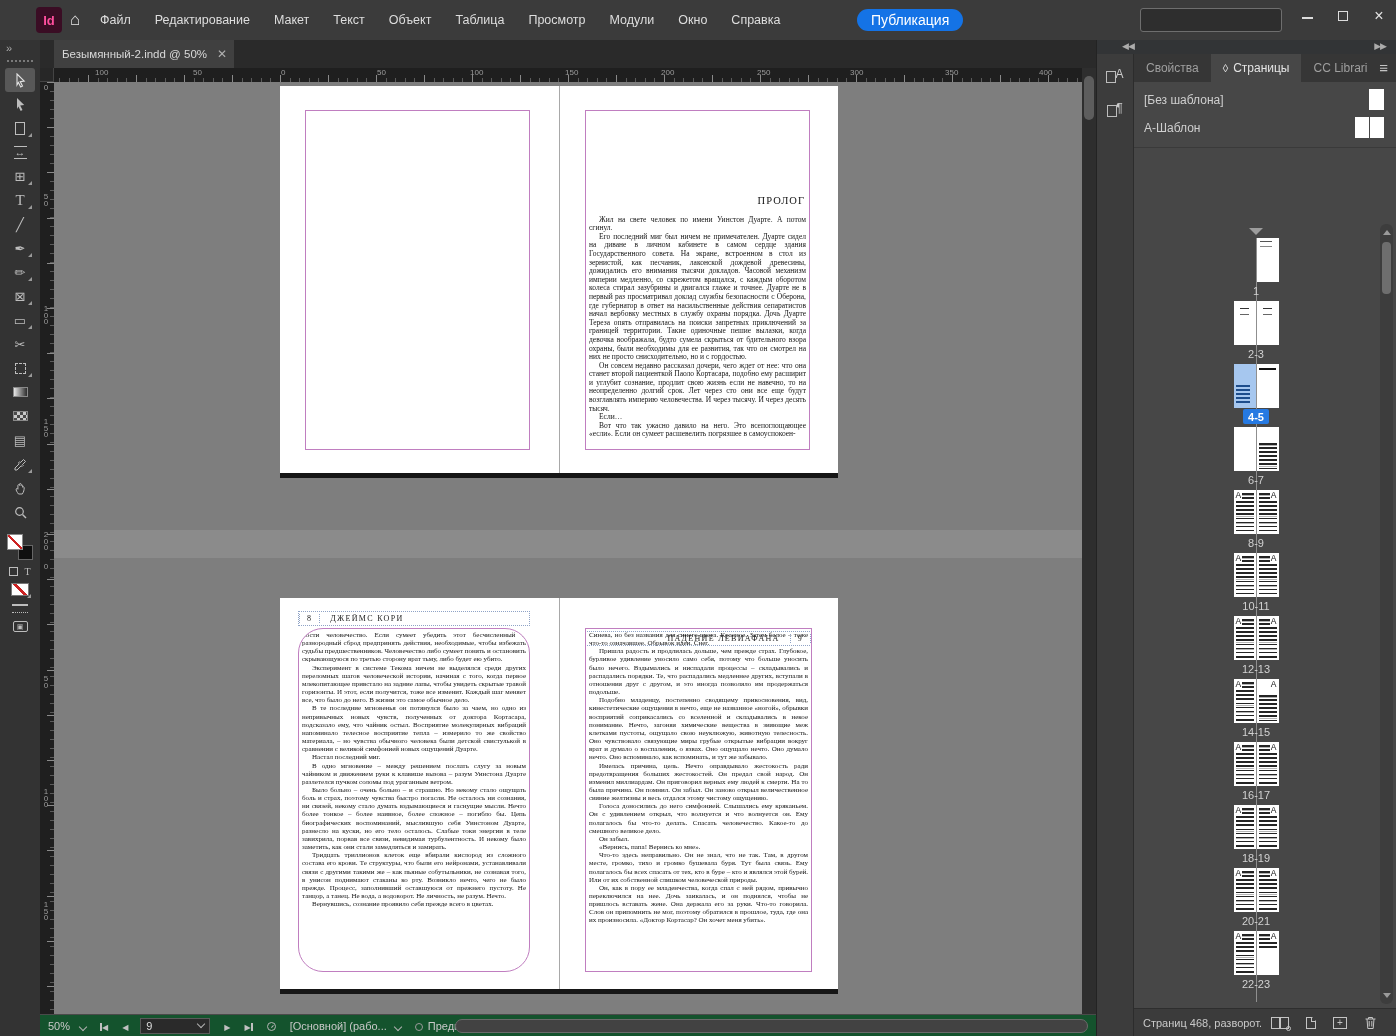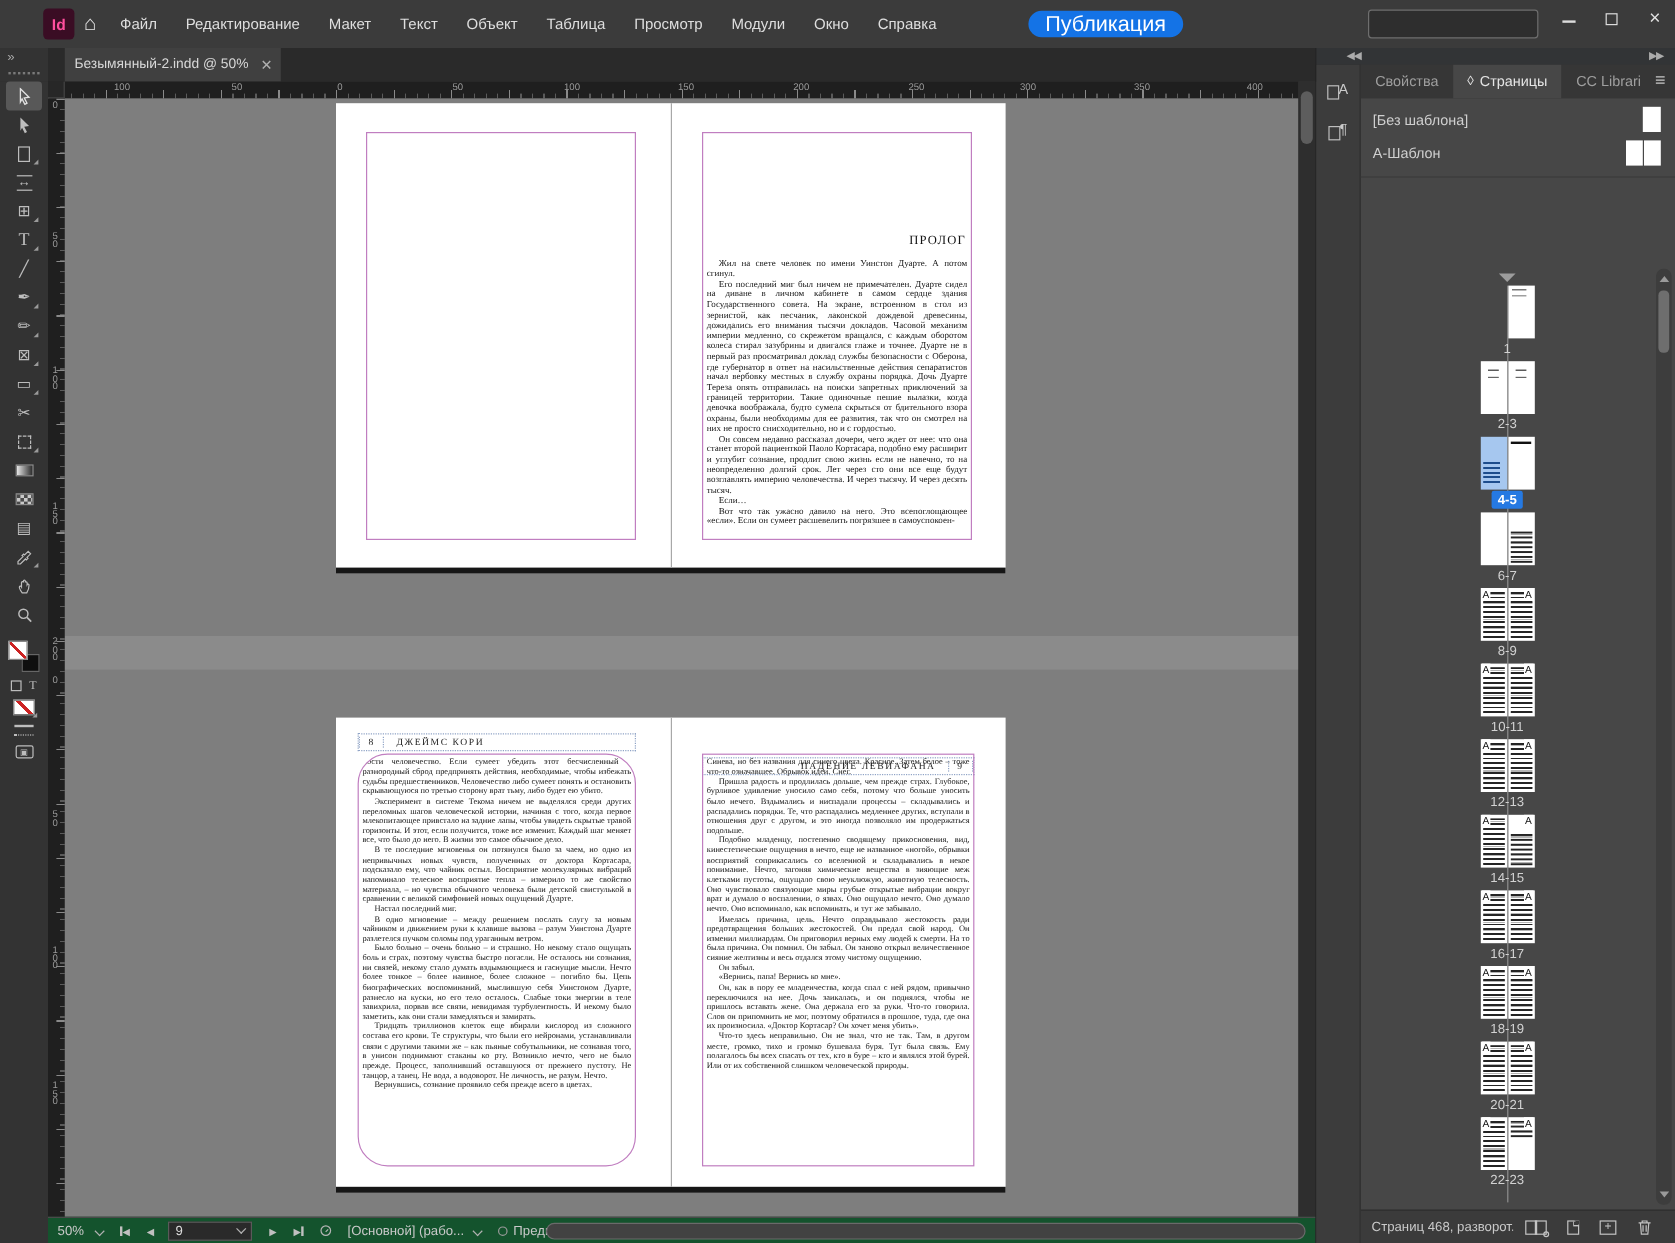--- a/index.html
+++ b/index.html
@@ -9,21 +9,21 @@
 
   
   #topbar{position:absolute;left:0;top:0;width:1396px;height:40px;background:#3b3b3b;z-index:30;}
   #id-logo{position:absolute;left:36px;top:7px;width:26px;height:26px;border-radius:4px;
     background:#3a0d24;color:#ff4f9e;font-weight:bold;font-size:13px;
     display:flex;align-items:center;justify-content:center;}
   #home-icon{position:absolute;left:70px;top:9px;color:#e6e6e6;font-size:17px;line-height:22px;}
   #menubar{position:absolute;left:100px;top:0;height:40px;display:flex;align-items:center;gap:24px;}
   .menu-item{color:#dedede;font-size:12.5px;white-space:nowrap;cursor:default;}
   #publish-btn{position:absolute;left:857px;top:9px;height:22px;padding:0 14px;border-radius:11px;
-    background:#1473e6;color:#fff;font-size:18px;display:flex;align-items:center;}
+    background:#1473e6;color:#fff;font-size:14px;display:flex;align-items:center;}
   #workspace{position:absolute;left:962px;top:0;height:40px;display:flex;align-items:center;gap:8px;
     color:#d6d6d6;font-size:12.5px;}
   .chev{display:inline-block;width:6px;height:6px;border-right:1.5px solid #b2b2b2;
     border-bottom:1.5px solid #b2b2b2;transform:rotate(45deg);margin-top:-3px;}
   #search-box{position:absolute;left:1140px;top:8px;width:142px;height:24px;background:#2e2e2e;
     border:1px solid #6e6e6e;border-radius:3px;}
   #search-box input{width:100%;height:100%;background:transparent;border:none;outline:none;color:#ddd;
     font-size:12px;padding:0 6px;}
   #win-controls{position:absolute;right:10px;top:0;height:32px;display:flex;align-items:center;gap:22px;}
   .win-btn{color:#e3e3e3;font-size:13px;width:14px;text-align:center;}
@@ -375,24 +375,25 @@
 
     <div class="rh-wrap rh-right" style="left:305px;top:13px;width:227px;">
       <span class="rh-title">ПАДЕНИЕ ЛЕВИАФАНА</span>
       <span class="rh-num">9</span>
     </div>
     <div class="tframe book" style="left:305px;top:30px;width:227px;height:344px;">
       <p class="noindent">Синева, но без названия для синего цвета. Красное. Затем белое – тоже что-то означавшее. Обрывок идеи. Снег.</p>
       <p>Пришла радость и продлилась дольше, чем прежде страх. Глубокое, бурливое удивление уносило само себя, потому что больше уносить было нечего. Вздымались и ниспадали процессы – складывались и распадались порядки. Те, что распадались медленнее других, вступали в отношения друг с другом, и это иногда позволяло им продержаться подольше.</p>
       <p>Подобно младенцу, постепенно сводящему прикосновения, вид, кинестетические ощущения в нечто, еще не названное «ногой», обрывки восприятий соприкасались со вселенной и складывались в некое понимание. Нечто, загоняя химические вещества в зияющие меж клетками пустоты, ощущало свою неуклюжую, животную телесность. Оно чувствовало связующие миры грубые открытые вибрации вокруг врат и думало о воспалении, о язвах. Оно ощущало нечто. Оно думало нечто. Оно вспоминало, как вспоминать, и тут же забывало.</p>
       <p>Имелась причина, цель. Нечто оправдывало жестокость ради предотвращения больших жестокостей. Он предал свой народ. Он изменил миллиардам. Он приговорил верных ему людей к смерти. На то была причина. Он помнил. Он забыл. Он заново открыл величественное сияние желтизны и весь отдался этому чистому ощущению.</p>
+      <p>Голоса доносились до него симфонией. Слышались ему кряканьем. Он с удивлением открыл, что волнуется и что волнуется он. Ему полагалось бы что-то делать. Спасать человечество. Какое-то до смешного великое дело.</p>
       <p>Он забыл.</p>
       <p>«Вернись, папа! Вернись ко мне».</p>
+      <p>Что-то здесь неправильно. Он не знал, что не так. Там, в другом месте, громко, тихо и громко бушевала буря. Тут была связь. Ему полагалось бы всех спасать от тех, кто в буре – кто и являлся этой бурей. Или от их собственной слишком человеческой природы.</p>
       <p>Он, как в пору ее младенчества, когда спал с ней рядом, привычно переключился на нее. Дочь заикалась, и он поднялся, чтобы не пришлось вставать жене. Она держала его за руки. Что-то говорила. Слов он припомнить не мог, поэтому обратился в прошлое, туда, где она их произносила. «Доктор Кортасар? Он хочет меня убить».</p>
-      <p>Что-то здесь неправильно. Он не знал, что не так. Там, в другом месте, громко, тихо и громко бушевала буря. Тут была связь. Ему полагалось бы всех спасать от тех, кто в буре – кто и являлся этой бурей. Или от их собственной слишком человеческой природы.</p>
     </div>
   </div>
 </div>
 
 <div id="vscroll">
     <div class="thumb"></div>
   </div>
 <div id="panel-divider"></div>
 
 <div id="statusbar">

